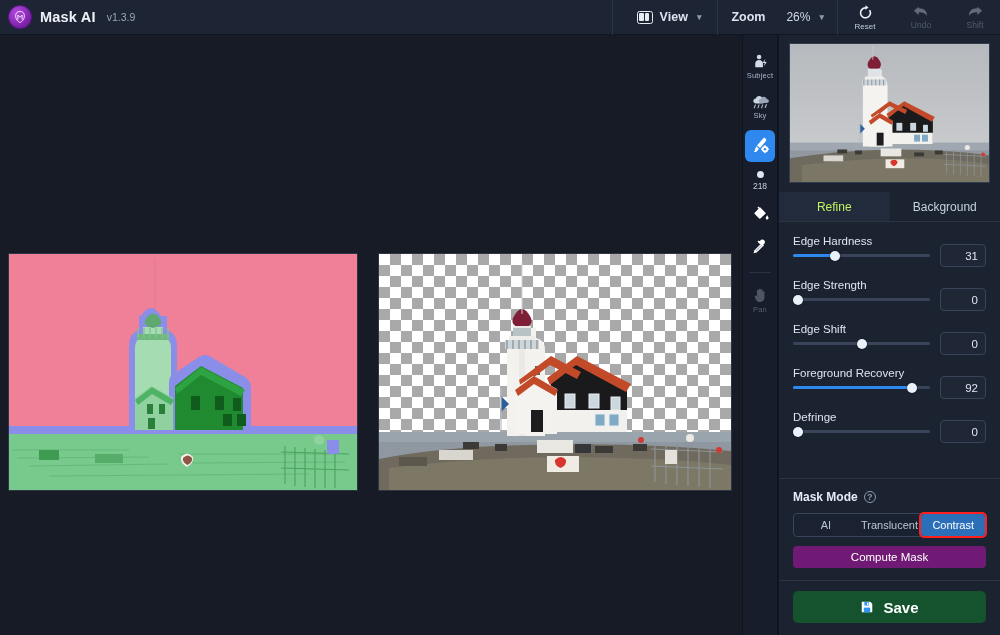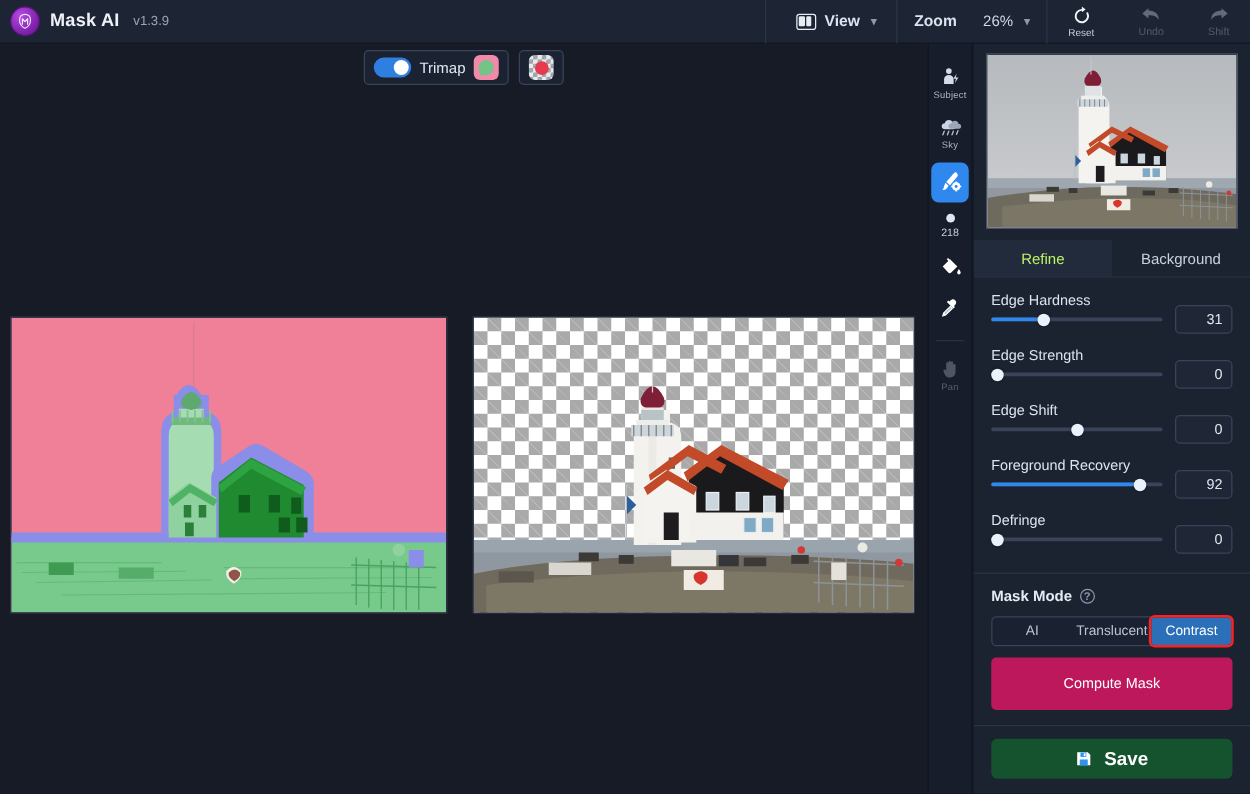--- a/index.html
+++ b/index.html
@@ -200,21 +200,21 @@
   }
   .seg .opt {
     flex: 1; display: flex; align-items: center; justify-content: center;
     font-size: 11px; color: #b9c4d4; cursor: pointer;
   }
   .seg .opt.sel {
     background: #2b6fb8; color: #fff; border-radius: 3px;
     outline: 2px solid #ff1f1f; outline-offset: 0px; position: relative; z-index: 2;
   }
   .compute {
-    margin-top: 9px; height: 42px; border-radius: 4px; background: #be185d;
+    margin-top: 9px; height: 22px; border-radius: 4px; background: #701a75;
     color: #fff; font-size: 11.5px; display: flex; align-items: center;
     justify-content: center; cursor: pointer;
   }
   .footer { border-top: 1px solid #2b3344; padding: 10px 14px 12px; }
   .save {
     height: 32px; border-radius: 5px; background: #14532d; color: #fff;
     font-size: 15px; font-weight: bold; display: flex; align-items: center;
     justify-content: center; gap: 9px; cursor: pointer;
   }
 
@@ -284,34 +284,20 @@
         </div>
       </div>
 
     </div>
   </div>
 
   <div class="body">
 
     <div class="canvas-wrap">
 
-      <div class="trimap-bar">
-        <div class="tm-box">
-          <div class="toggle"></div>
-          <div class="tm-label">Trimap</div>
-          <div class="swatch pink">
-            <div class="blob"></div>
-          </div>
-        </div>
-        <div class="tm-box">
-          <div class="swatch checker">
-            <div class="dot"></div>
-          </div>
-        </div>
-      </div>
 
       <div class="trimap-img">
         <svg width="348" height="236" viewBox="0 0 348 236" preserveAspectRatio="none">
           <rect x="0" y="0" width="348" height="236" fill="#ef8098"></rect>
           <rect x="0" y="176" width="348" height="60" fill="#77c98c"></rect>
           <rect x="0" y="172" width="348" height="8" fill="#8a8ee8"></rect>
 
           <path d="M120 172 V92 q0-13 10-16 l0-14 h28 l0 14 q10 3 10 16 V172z" fill="#8a8ee8"></path>
           <path d="M132 62 q10-16 20 0 q3 8-10 10 q-13-2-10-10z" fill="#8a8ee8"></path>
 

